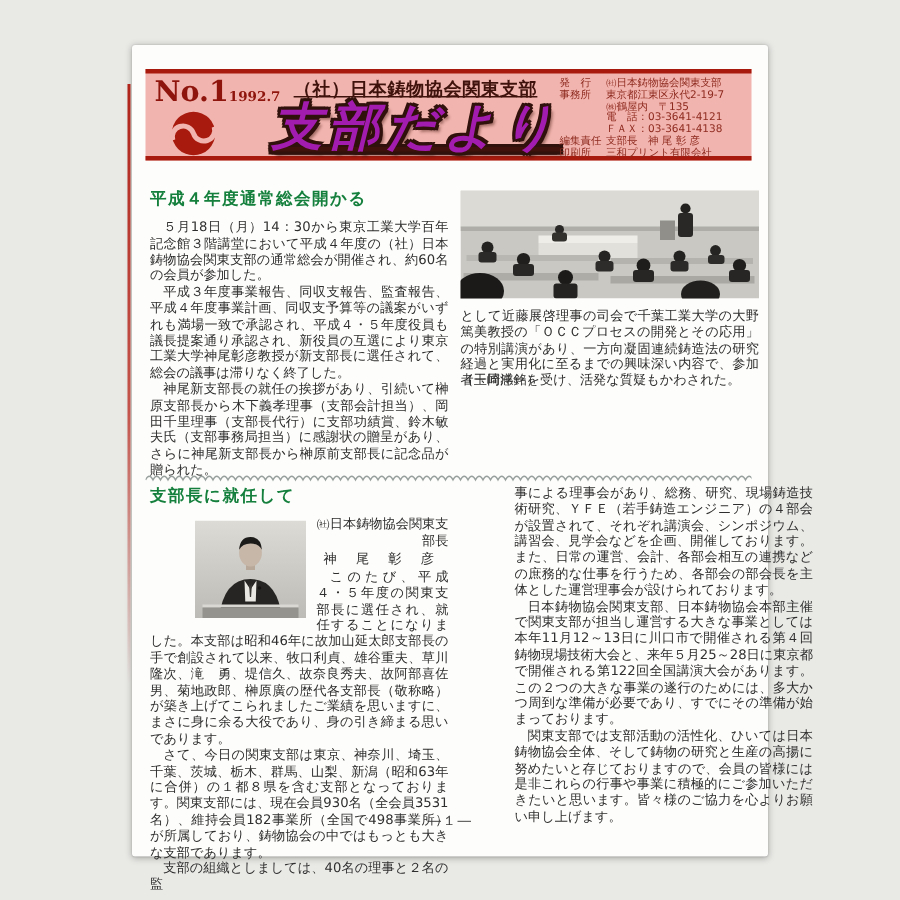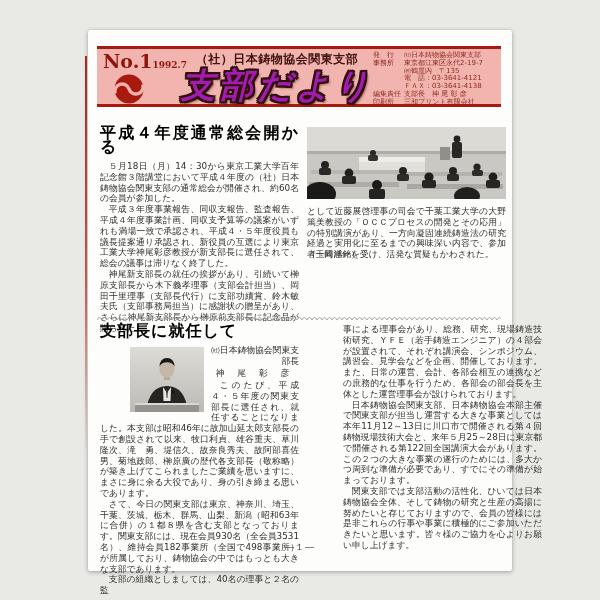--- a/index.html
+++ b/index.html
@@ -10,41 +10,41 @@
         background:linear-gradient(to bottom,#b0241a 0%,#c4554c 55%,rgba(196,85,76,0) 100%);}
 
   
   .masthead{position:absolute;left:9px;top:16px;width:404px;height:61px;box-sizing:border-box;
         background:#f2b4ae;border-top:3px solid #a81a0e;border-bottom:3px solid #a81a0e;
         display:flex;padding:2px 4px 1px 6px;}
   .mh-left{width:78px;position:relative;color:#8e150d;flex:none;}
   .issue-no{font-family:"DejaVu Serif",serif;font-weight:bold;font-size:19px;line-height:20px;}
   .issue-date{font-family:"DejaVu Serif",serif;font-weight:bold;font-size:9px;}
   .logo{position:absolute;left:8px;top:22px;}
-  .mh-center{flex:1;text-align:center;color:#3f120b;min-width:0;}
+  .mh-center{flex:1;text-align:center;color:#3f120b;min-width:0;text-decoration:underline;}
   .org-line{font-size:12px;font-weight:bold;letter-spacing:.5px;line-height:14px;margin-top:1px;white-space:nowrap;}
   .main-title{font-family:"DejaVu Serif",serif;font-style:italic;font-weight:bold;font-size:34px;
         line-height:38px;color:#a21caf;letter-spacing:4px;white-space:nowrap;
         text-shadow:-2px -2px 0 #30110b,2px -2px 0 #30110b,-2px 2px 0 #30110b,2px 2px 0 #30110b,
                     -2px 0 0 #30110b,2px 0 0 #30110b,0 -2px 0 #30110b,0 2px 0 #30110b,
                     3px 3px 2px rgba(60,20,10,.45);}
   .mh-right{width:124px;flex:none;font-size:7px;line-height:7.8px;color:#8d2a1f;padding-top:1px;}
   .info-row{display:flex;white-space:nowrap;}
   .info-label{width:31px;flex:none;}
   .info-value{flex:1;}
 
   
   .col{position:absolute;width:199px;font-size:8.8px;line-height:10.8px;text-align:justify;color:#2e2e2e;}
   .col p{margin:0;text-indent:1em;}
   .col p.cont{text-indent:0;}
   .c1l{left:12px;top:96px;}
   .c1r{left:219px;top:97px;}
   .c2l{left:12px;top:294px;}
   .c2r{left:219px;top:294px;margin-left:36px;}
-  h1.art{font-size:16px;font-weight:bold;color:#000000;letter-spacing:1px;margin:0 0 7px 0;line-height:14px;}
+  h1.art{font-size:11px;font-weight:bold;color:#15803d;letter-spacing:1px;margin:0 0 7px 0;line-height:14px;}
   .photo1{display:block;margin:0 0 7px 0;}
   .byline{text-align:left;margin-top:-10.8px;text-indent:0;}
   .divider{position:absolute;left:9px;top:285px;}
   .portrait{float:left;width:74px;height:65px;margin:2px 7px 2px 30px;}
   .a2-org{text-align:right;text-indent:0;line-height:11px;}
   .a2-name{text-align:center;letter-spacing:5px;line-height:12px;margin-bottom:1px;}
   .page-num{position:absolute;left:0;right:0;top:511px;text-align:center;font-size:9px;color:#3c3c3c;letter-spacing:1px;}
 </style>
 </head>
 <body>

